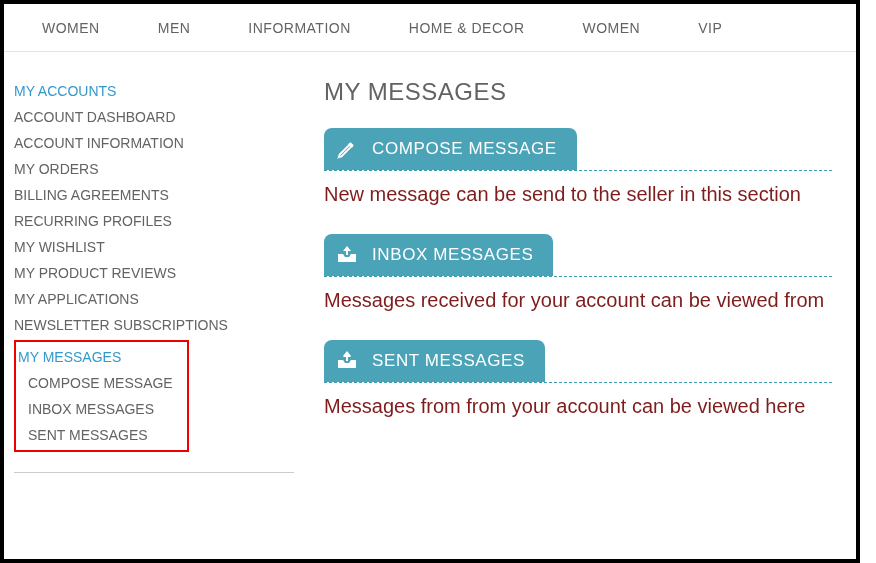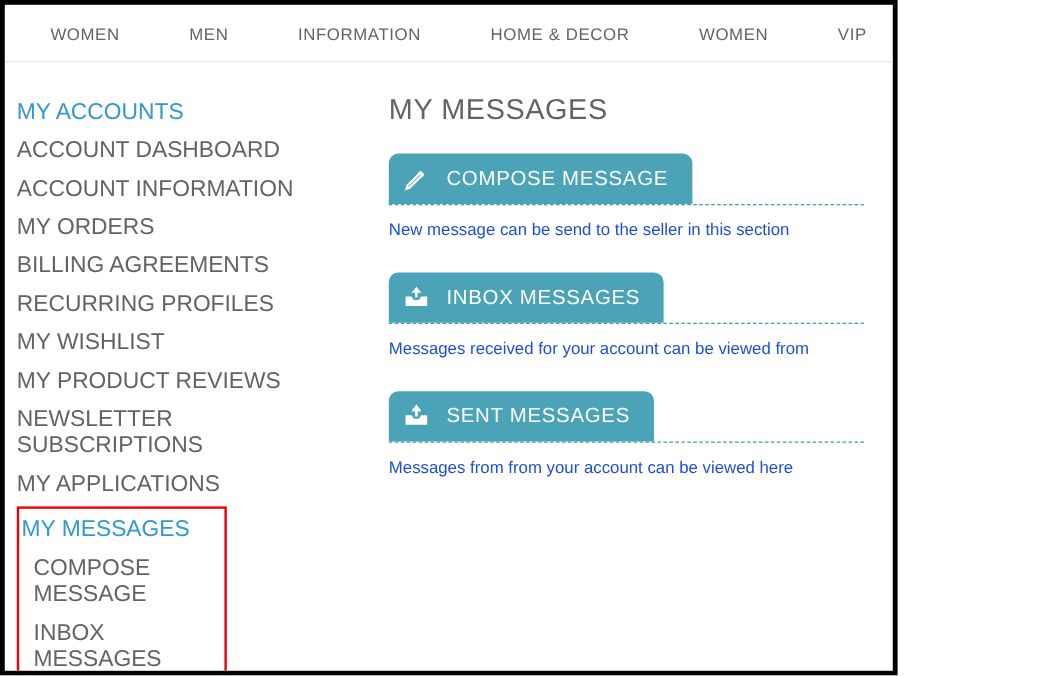--- a/index.html
+++ b/index.html
@@ -1,34 +1,34 @@
 <!DOCTYPE html>
 <html><head>
   <meta charset="utf-8">
   <style>
     * { margin: 0; padding: 0; box-sizing: border-box; }
     body { font-family: "Helvetica Neue", Arial, sans-serif; background: #fff; }
-    .frame { width: 748px; height: 563px; border: 4px solid #000; position: relative; overflow: hidden; }
+    .frame { width: 860px; height: 563px; border: 4px solid #000; position: relative; overflow: hidden; }
     .topnav { height: 48px; border-bottom: 1px solid #e5e5e5; display: flex; align-items: center; padding-left: 38px; gap: 58px; }
     .topnav a { color: #636363; font-size: 14px; letter-spacing: 0.5px; text-decoration: none; }
     .content { display: flex; padding: 26px 24px 0 10px; }
     .sidebar { width: 280px; flex-shrink: 0; }
-    .sidebar-item { color: #636363; font-size: 19px; padding: 5px 0; cursor: pointer; display: block; text-transform: uppercase; }
+    .sidebar-item { color: #636363; font-size: 14px; padding: 5px 0; cursor: pointer; display: block; text-transform: uppercase; }
     .sidebar-item.active { color: #3399cc; }
     .sidebar-sub { padding-left: 12px; }
     .highlight-box { border: 2px solid #e00; padding: 2px 0; margin-top: 2px; width: 175px; padding-right: 6px; }
     .hr { border: none; border-top: 1px solid #ccc; margin-top: 20px; width: 280px; }
     .main { flex: 1; padding-left: 30px; }
     .page-title { font-size: 24px; color: #636363; font-weight: 400; letter-spacing: 0.5px; margin-bottom: 22px; text-transform: uppercase; }
     .msg-block { margin-bottom: 28px; }
     .msg-header-row { display: flex; align-items: stretch; border-bottom: 1px dashed #3c9cb0; }
     .msg-header { background: #4ba3b7; color: #fff; display: inline-flex; align-items: center; padding: 8px 20px 8px 10px; border-top-left-radius: 8px; border-top-right-radius: 8px; gap: 12px; cursor: pointer; }
     .msg-header .icon { width: 26px; height: 26px; display: inline-flex; align-items: center; justify-content: center; }
     .msg-header-label { font-size: 17px; letter-spacing: 0.6px; font-weight: 400; }
-    .msg-desc { color: #1d4ed8; font-size: 14px; padding-top: 12px; }
+    .msg-desc { color: #7f1d1d; font-size: 20px; padding-top: 12px; }
     svg { display: block; }
   </style>
 </head>
 <body>
 
 <div class="frame">
   <nav class="topnav">
     <a>WOMEN</a>
     <a>MEN</a>
     <a>INFORMATION</a>
@@ -40,22 +40,22 @@
   <div class="content">
     <aside class="sidebar">
       <span class="sidebar-item active">MY ACCOUNTS</span>
       <span class="sidebar-item">ACCOUNT DASHBOARD</span>
       <span class="sidebar-item">ACCOUNT INFORMATION</span>
       <span class="sidebar-item">MY ORDERS</span>
       <span class="sidebar-item">BILLING AGREEMENTS</span>
       <span class="sidebar-item">RECURRING PROFILES</span>
       <span class="sidebar-item">MY WISHLIST</span>
       <span class="sidebar-item">MY PRODUCT REVIEWS</span>
+      <span class="sidebar-item">MY APPLICATIONS</span>
       <span class="sidebar-item">NEWSLETTER SUBSCRIPTIONS</span>
-      <span class="sidebar-item">MY APPLICATIONS</span>
 
       <div class="highlight-box">
         <span class="sidebar-item active" style="padding-left:2px;">MY MESSAGES</span>
         <span class="sidebar-item sidebar-sub">COMPOSE MESSAGE</span>
         <span class="sidebar-item sidebar-sub">INBOX MESSAGES</span>
         <span class="sidebar-item sidebar-sub">SENT MESSAGES</span>
       </div>
       <hr class="hr">
     </aside>
 

